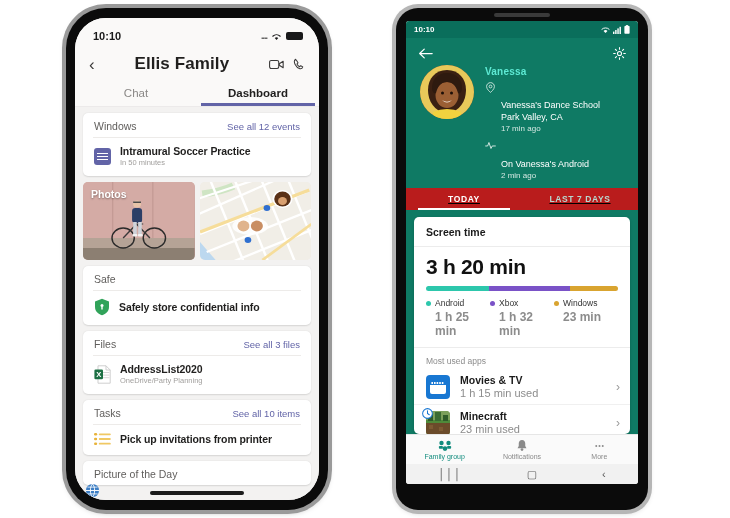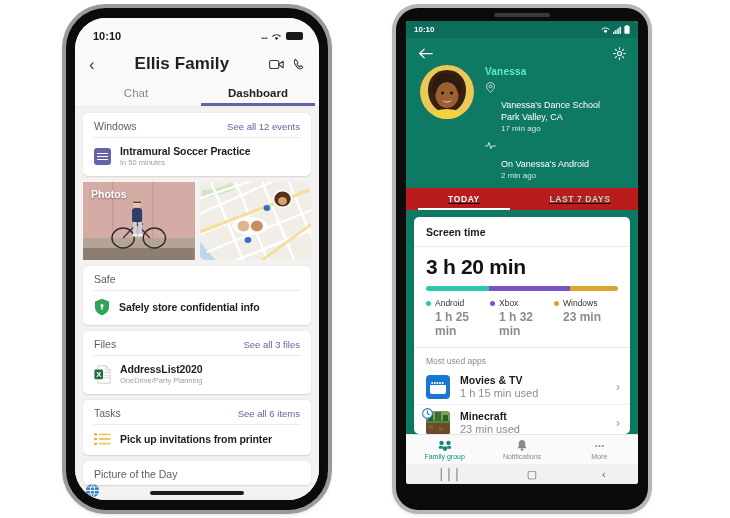--- a/index.html
+++ b/index.html
@@ -156,21 +156,21 @@
   }
   
   .ico-xls {
     width: 17px; height: 19px; flex: 0 0 17px; position: relative;
   }
   
   .ico-task { width: 17px; height: 14px; flex: 0 0 17px; }
 
   .media-row { display: flex; gap: 5px; height: 78px; }
   .photo-tile {
-    flex: 1; border-radius: 0; overflow: hidden; position: relative;
+    flex: 1; border-radius: 5px; overflow: hidden; position: relative;
     background: linear-gradient(160deg,#d8b3ad 0%,#cfa9a4 45%,#b8948f 100%);
   }
   .photo-label {
     position: absolute; top: 6px; left: 8px;
     color: #fff; font-size: 10.5px; font-weight: bold;
     text-shadow: 0 1px 2px rgba(0,0,0,.4);
     z-index: 3;
   }
   .map-tile {
     flex: 1; border-radius: 5px; overflow: hidden; position: relative;
@@ -440,21 +440,21 @@
           <span class="row-text">
             <span class="row-title">AddressList2020</span>
             <span class="row-sub">OneDrive/Party Planning</span>
           </span>
         </div>
       </div>
 
       <div class="card">
         <div class="card-head">
           <span class="card-head-title">Tasks</span>
-          <span class="card-link">See all 6 items</span>
+          <span class="card-link">See all 10 items</span>
         </div>
         <div class="card-divider"></div>
         <div class="card-row">
           <svg class="ico-task" viewBox="0 0 17 14">
             <rect x="0" y="1" width="3.2" height="2.6" rx="1.3" fill="#e8b33a"></rect>
             <rect x="0" y="5.7" width="3.2" height="2.6" rx="1.3" fill="#e8b33a"></rect>
             <rect x="0" y="10.4" width="3.2" height="2.6" rx="1.3" fill="#e8b33a"></rect>
             <rect x="4.8" y="1.4" width="12" height="1.8" rx=".9" fill="#f0c863"></rect>
             <rect x="4.8" y="6.1" width="12" height="1.8" rx=".9" fill="#f0c863"></rect>
             <rect x="4.8" y="10.8" width="12" height="1.8" rx=".9" fill="#f0c863"></rect>

